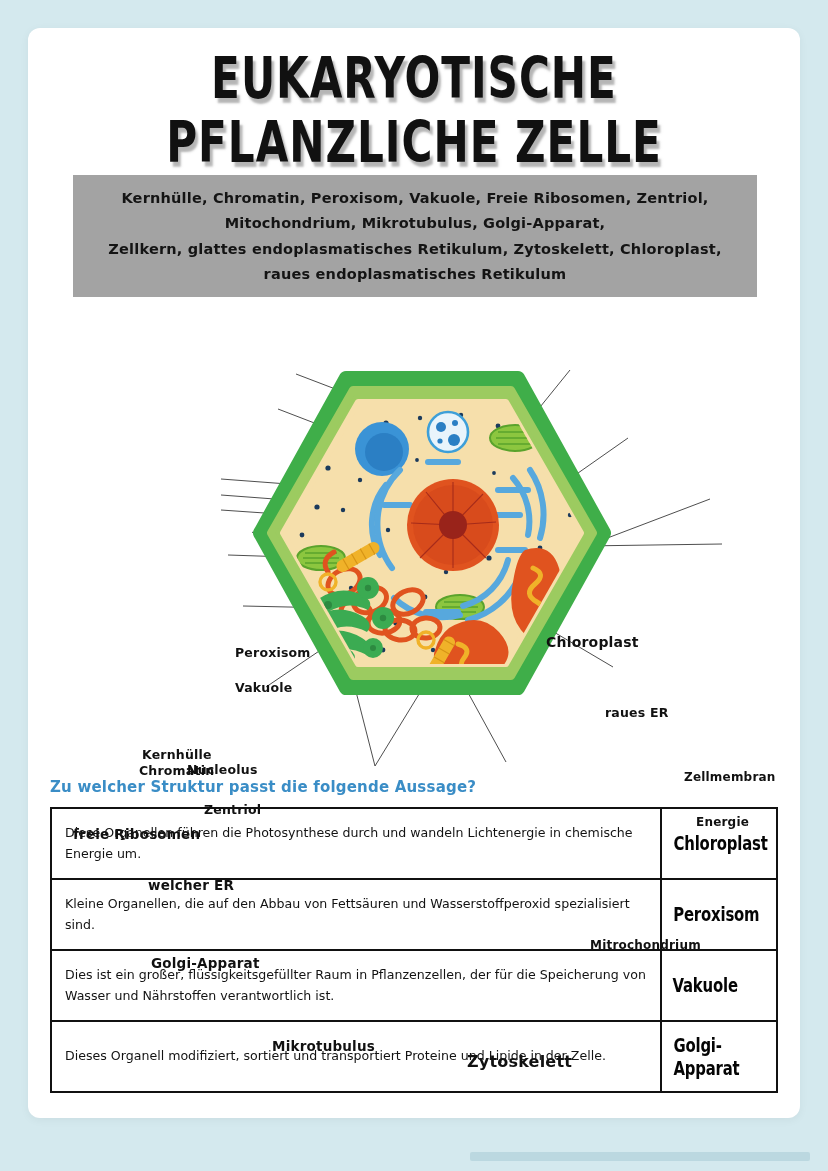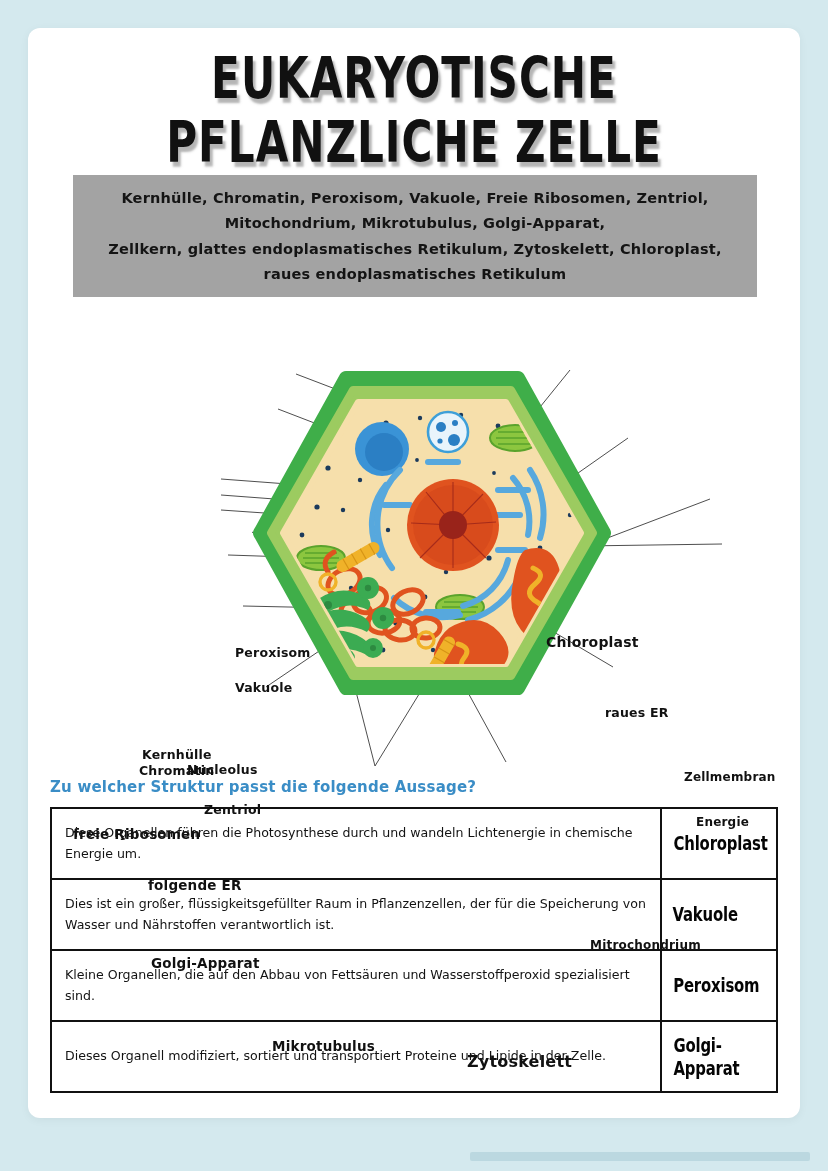--- a/index.html
+++ b/index.html
@@ -385,47 +385,47 @@
       </g>
     </svg>
 
     <div class="lbl" style="left:207px; top:335px;">Peroxisom</div>
     <div class="lbl" style="left:207px; top:370px;">Vakuole</div>
     <div class="lbl" style="left:114px; top:437px;">Kernhülle</div>
     <div class="lbl" style="left:111px; top:453px;">Chromatin</div>
     <div class="lbl" style="left:113px; top:452px;margin-left:46px;">Nucleolus</div>
     <div class="lbl" style="left:176px; top:492px;">Zentriol</div>
     <div class="lbl" style="left:45px; top:516px; font-size:13.5px;">freie Ribosomen</div>
-    <div class="lbl" style="left:120px; top:567px; font-size:13.5px;">folgende ER</div>
+    <div class="lbl" style="left:120px; top:567px; font-size:13.5px;">welcher ER</div>
     <div class="lbl" style="left:123px; top:645px; font-size:13.5px;">Golgi-Apparat</div>
     <div class="lbl" style="left:244px; top:728px; font-size:13.5px;">Mikrotubulus</div>
 
     <div class="lbl" style="left:518px; top:324px; font-size:14px;">Chloroplast</div>
     <div class="lbl" style="left:577px; top:395px;">raues ER</div>
     <div class="lbl" style="left:656px; top:460px; font-size:12px;">Zellmembran</div>
     <div class="lbl" style="left:668px; top:505px; font-size:12px;">Energie</div>
     <div class="lbl" style="left:562px; top:628px; font-size:12px;">Mitrochondrium</div>
     <div class="lbl" style="left:439px; top:742px; font-size:16px;">Zytoskelett</div>
   </div>
 
   <div class="q-heading">Zu welcher Struktur passt die folgende Aussage?</div>
 
   <table class="answer-table">
     <tbody>
       <tr>
         <td class="cell-statement">Diese Organellen führen die Photosynthese durch und wandeln Lichtenergie in chemische Energie um.</td>
         <td class="cell-answer"><span>Chloroplast</span></td>
       </tr>
       <tr>
+        <td class="cell-statement">Kleine Organellen, die auf den Abbau von Fettsäuren und Wasserstoffperoxid spezialisiert sind.</td>
+        <td class="cell-answer"><span>Peroxisom</span></td>
+      </tr>
+      <tr>
         <td class="cell-statement">Dies ist ein großer, flüssigkeitsgefüllter Raum in Pflanzenzellen, der für die Speicherung von Wasser und Nährstoffen verantwortlich ist.</td>
         <td class="cell-answer"><span>Vakuole</span></td>
-      </tr>
-      <tr>
-        <td class="cell-statement">Kleine Organellen, die auf den Abbau von Fettsäuren und Wasserstoffperoxid spezialisiert sind.</td>
-        <td class="cell-answer"><span>Peroxisom</span></td>
       </tr>
       <tr>
         <td class="cell-statement">Dieses Organell modifiziert, sortiert und transportiert Proteine und Lipide in der Zelle.</td>
         <td class="cell-answer"><span>Golgi-Apparat</span></td>
       </tr>
     </tbody>
   </table>
 
 </div>
 

